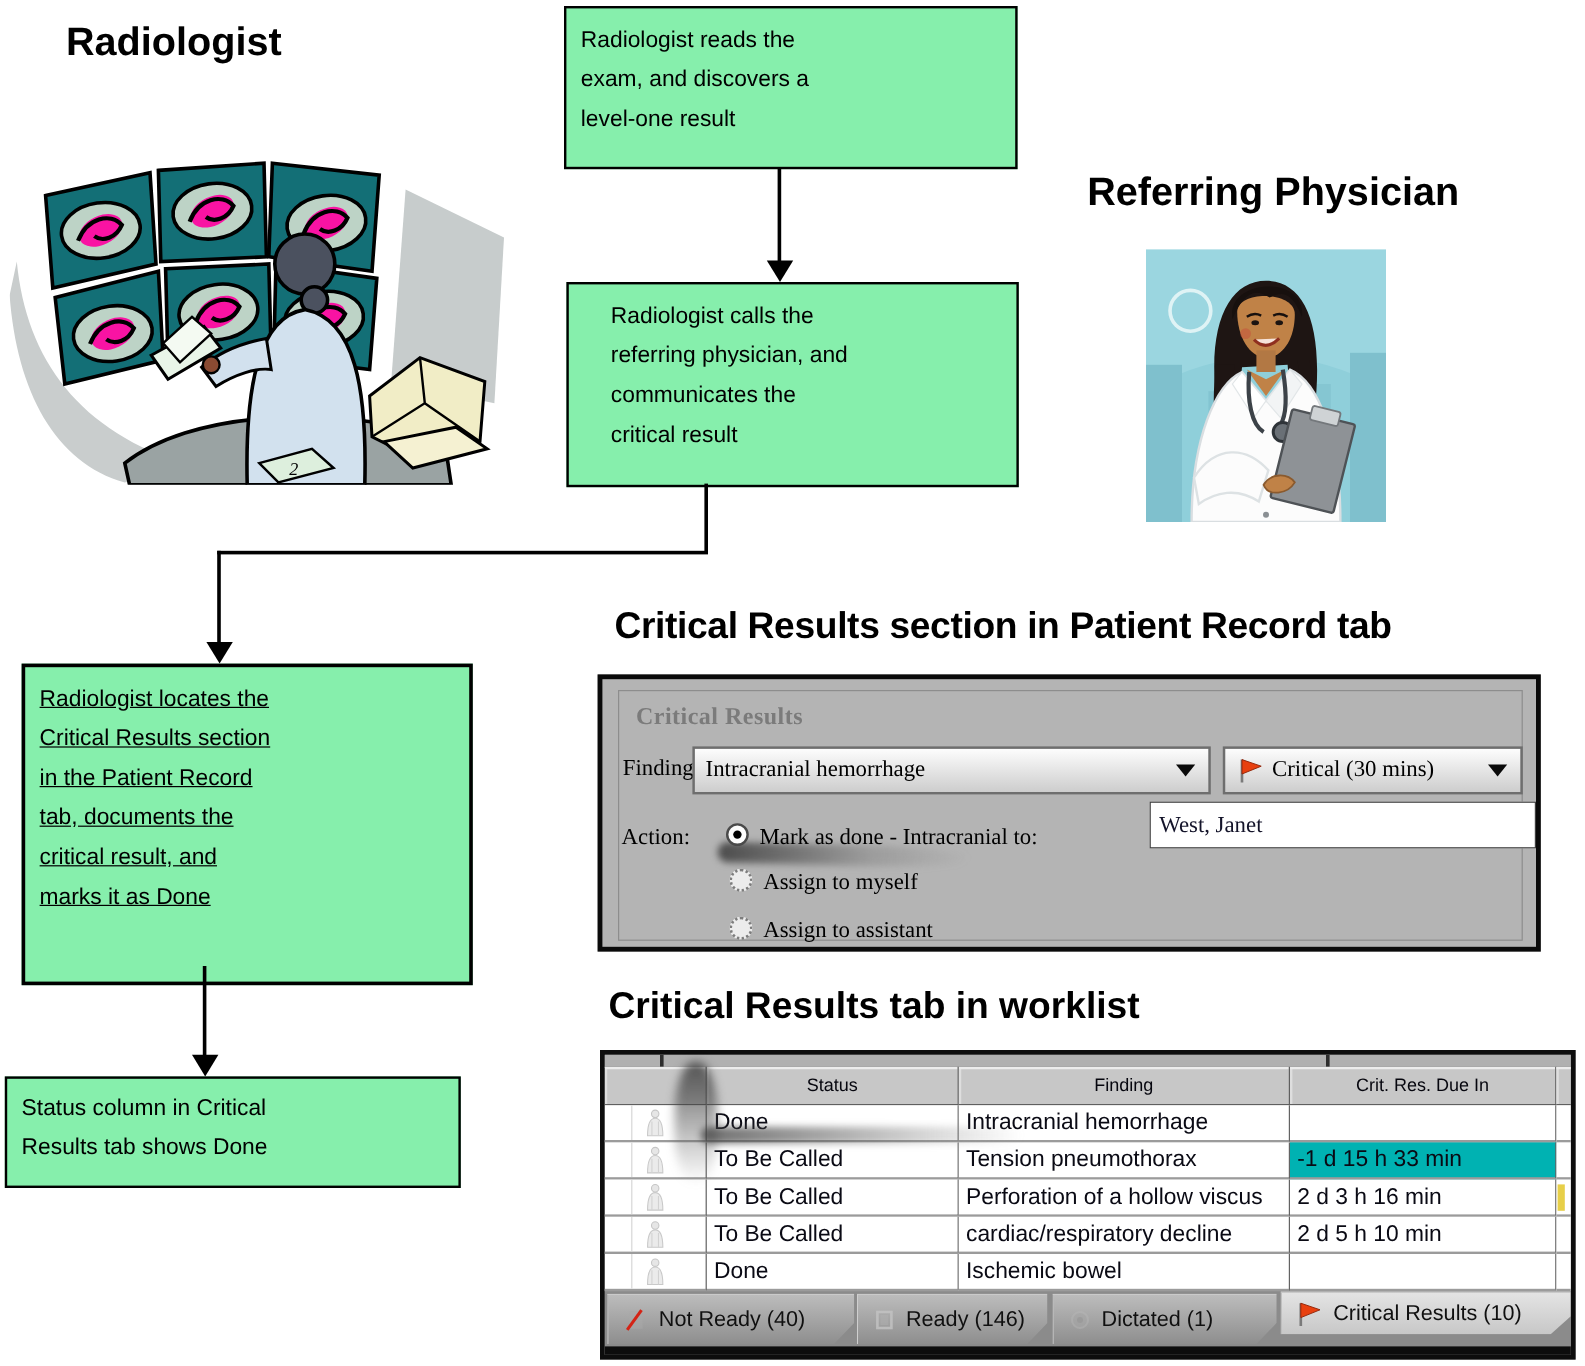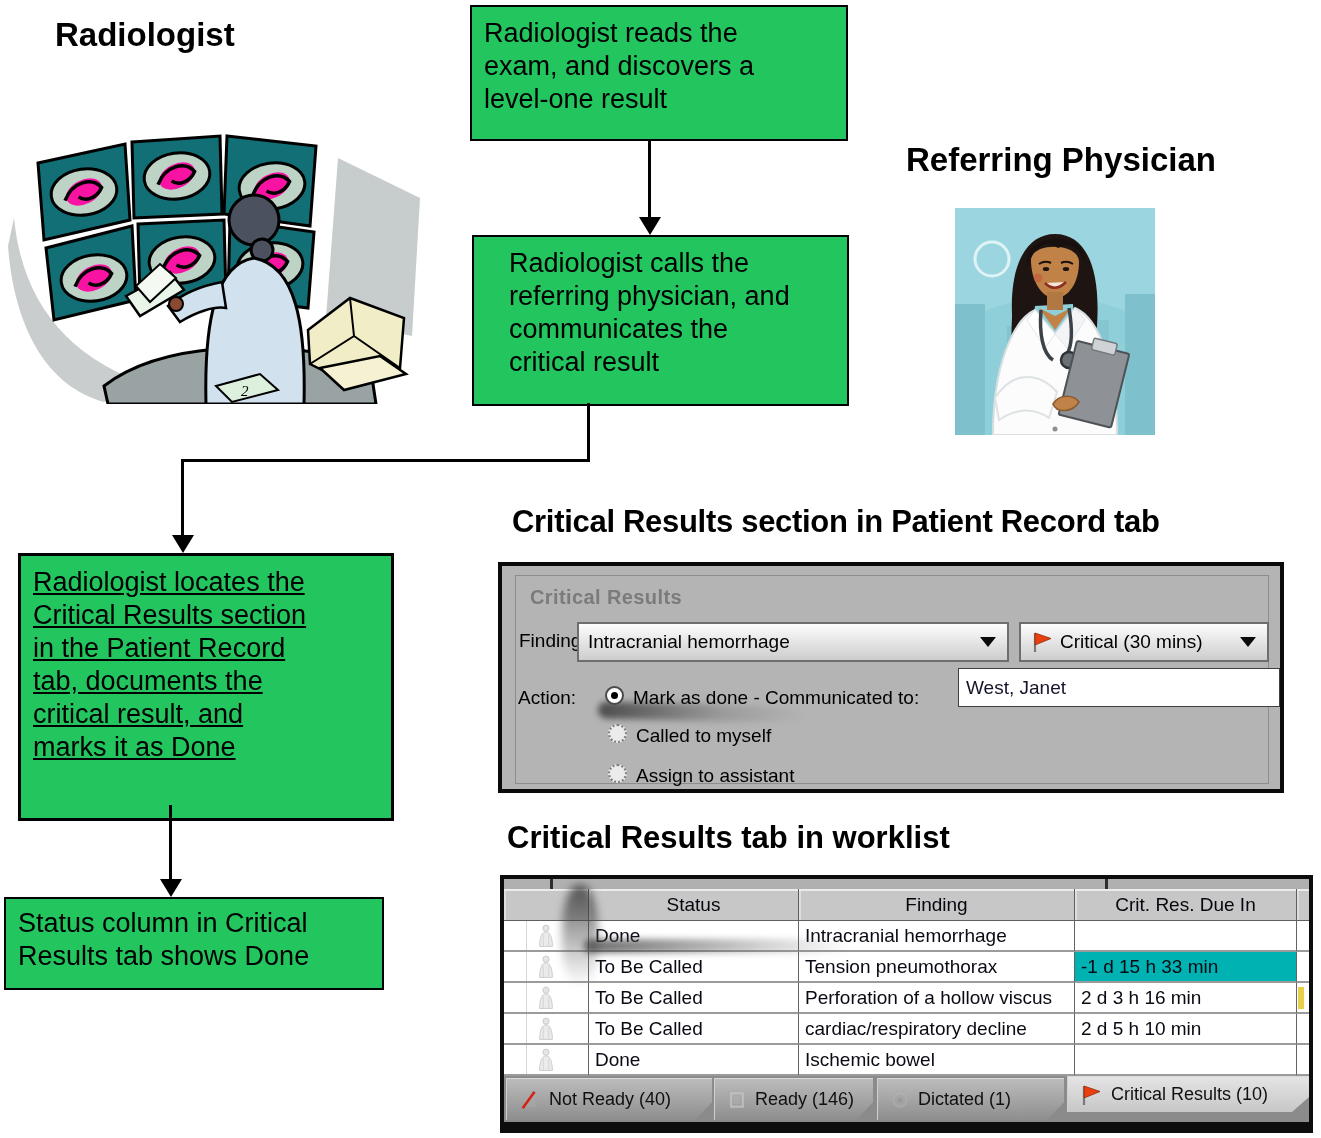--- a/index.html
+++ b/index.html
@@ -1,30 +1,30 @@
 <!DOCTYPE html>
 <html><head>
 <meta charset="utf-8">
 <style>
   html,body{margin:0;padding:0;background:#fff;}
   #canvas{position:relative;width:1321px;height:1138px;background:#fff;overflow:hidden;
           font-family:"Liberation Sans",sans-serif;}
 
   .h-title{position:absolute;font-weight:bold;color:#000;white-space:nowrap;}
-  .flowbox{position:absolute;border:2px solid #000;background:#22c55e;color:#000;
-           font-size:27px;line-height:33px;padding:10px 12px;white-space:pre-line;
+  .flowbox{position:absolute;border:2px solid #000;background:#86efac;color:#000;
+           font-size:19px;line-height:33px;padding:10px 12px;white-space:pre-line;
            box-sizing:border-box;}
   .vline{position:absolute;width:3px;background:#000;}
   .hline{position:absolute;height:3px;background:#000;}
   .ah-down{position:absolute;width:0;height:0;border-left:11px solid transparent;
            border-right:11px solid transparent;border-top:18px solid #000;}
 
   
   .pr-panel{position:absolute;left:498px;top:562px;width:786px;height:231px;
-            border:4px solid #0a0a0a;background:#b4b4b4;box-sizing:border-box;}
+            border:4px solid #0a0a0a;background:#b4b4b4;box-sizing:border-box;font-family:Liberation Serif, serif;}
   .groupbox{position:absolute;left:13px;top:9px;width:752px;height:207px;
             border:1px solid #8d8d8d;}
   .grouplabel{position:absolute;left:28px;top:20px;font-size:20px;font-weight:bold;
               color:#7b7b7b;letter-spacing:.4px;}
   .plabel{position:absolute;font-size:19px;color:#000;}
   .dd{position:absolute;height:40px;background:linear-gradient(#fdfdfd,#cdcdcd);
       border:2px solid #6e6e6e;box-sizing:border-box;display:flex;align-items:center;
       font-size:19px;color:#000;padding-left:9px;}
   .dd .caret{margin-left:auto;margin-right:11px;width:0;height:0;
       border-left:8px solid transparent;border-right:8px solid transparent;
@@ -43,21 +43,21 @@
 
   
   .worklist{position:absolute;left:500px;top:875px;width:813px;height:258px;
             border:4px solid #0d0d0d;background:#989898;box-sizing:border-box;}
   .wl-topstrip{position:absolute;left:0;top:0;width:805px;height:10px;background:#b0b0b0;
             border-bottom:1px solid #6f6f6f;}
   .wl-mark{position:absolute;top:0;width:3px;height:10px;background:#2d2d2d;}
   .wl-header{position:absolute;left:0;top:10px;width:805px;height:32px;display:flex;}
   .wl-hcell{background:#c7c7c7;border-right:1px solid #5f5f5f;border-bottom:1px solid #5f5f5f;
             box-shadow:inset 0 2px 0 #ececec,inset 2px 0 0 #dedede;box-sizing:border-box;
-            font-size:19px;color:#06060e;display:flex;align-items:center;justify-content:center;}
+            font-size:15px;color:#06060e;display:flex;align-items:center;justify-content:center;}
   .wl-body{position:absolute;left:0;top:42px;width:805px;}
   .wl-row{display:flex;height:31px;}
   .wl-cell{background:#fff;border-right:1px solid #636363;border-bottom:2px solid #9b9b9b;
            box-sizing:border-box;font-size:19px;color:#0a0a14;display:flex;align-items:center;
            padding-left:6px;overflow:hidden;white-space:nowrap;}
   .icon-cell{position:relative;padding-left:0;justify-content:center;}
   .icon-cell::before{content:"";position:absolute;left:22px;top:0;bottom:0;width:1px;background:#d6d6d6;}
   .sliver-cell{border-right:none;padding-left:0;}
   .due-hl{background:#00b2b2;}
   .yellow-sliver{width:6px;height:22px;background:#e7cf49;margin-left:1px;}
@@ -209,28 +209,28 @@
       </svg>
       <span>Critical (30 mins)</span>
       <span class="caret"></span>
     </div>
 
     <div class="plabel" style="left:16px;top:121px;">Action:</div>
 
     <div class="smear-action"></div>
 
     <span class="radio sel" style="left:103px;top:120px;"></span>
-    <div class="plabel" style="left:131px;top:121px;z-index:3;">Mark as done - Communicated to:</div>
+    <div class="plabel" style="left:131px;top:121px;z-index:3;">Mark as done - Intracranial to:</div>
 
     <div class="tf" style="left:456px;top:102px;width:322px;height:39px;">
       <span>West, Janet</span>
     </div>
 
     <span class="radio unsel" style="left:106px;top:158px;"></span>
-    <div class="plabel" style="left:134px;top:159px;">Called to myself</div>
+    <div class="plabel" style="left:134px;top:159px;">Assign to myself</div>
 
     <span class="radio unsel" style="left:106px;top:198px;"></span>
     <div class="plabel" style="left:134px;top:199px;">Assign to assistant</div>
   </div>
 
   <div class="worklist">
     <div class="wl-topstrip">
       <div class="wl-mark" style="left:46px;"></div>
       <div class="wl-mark" style="left:601px;"></div>
     </div>

